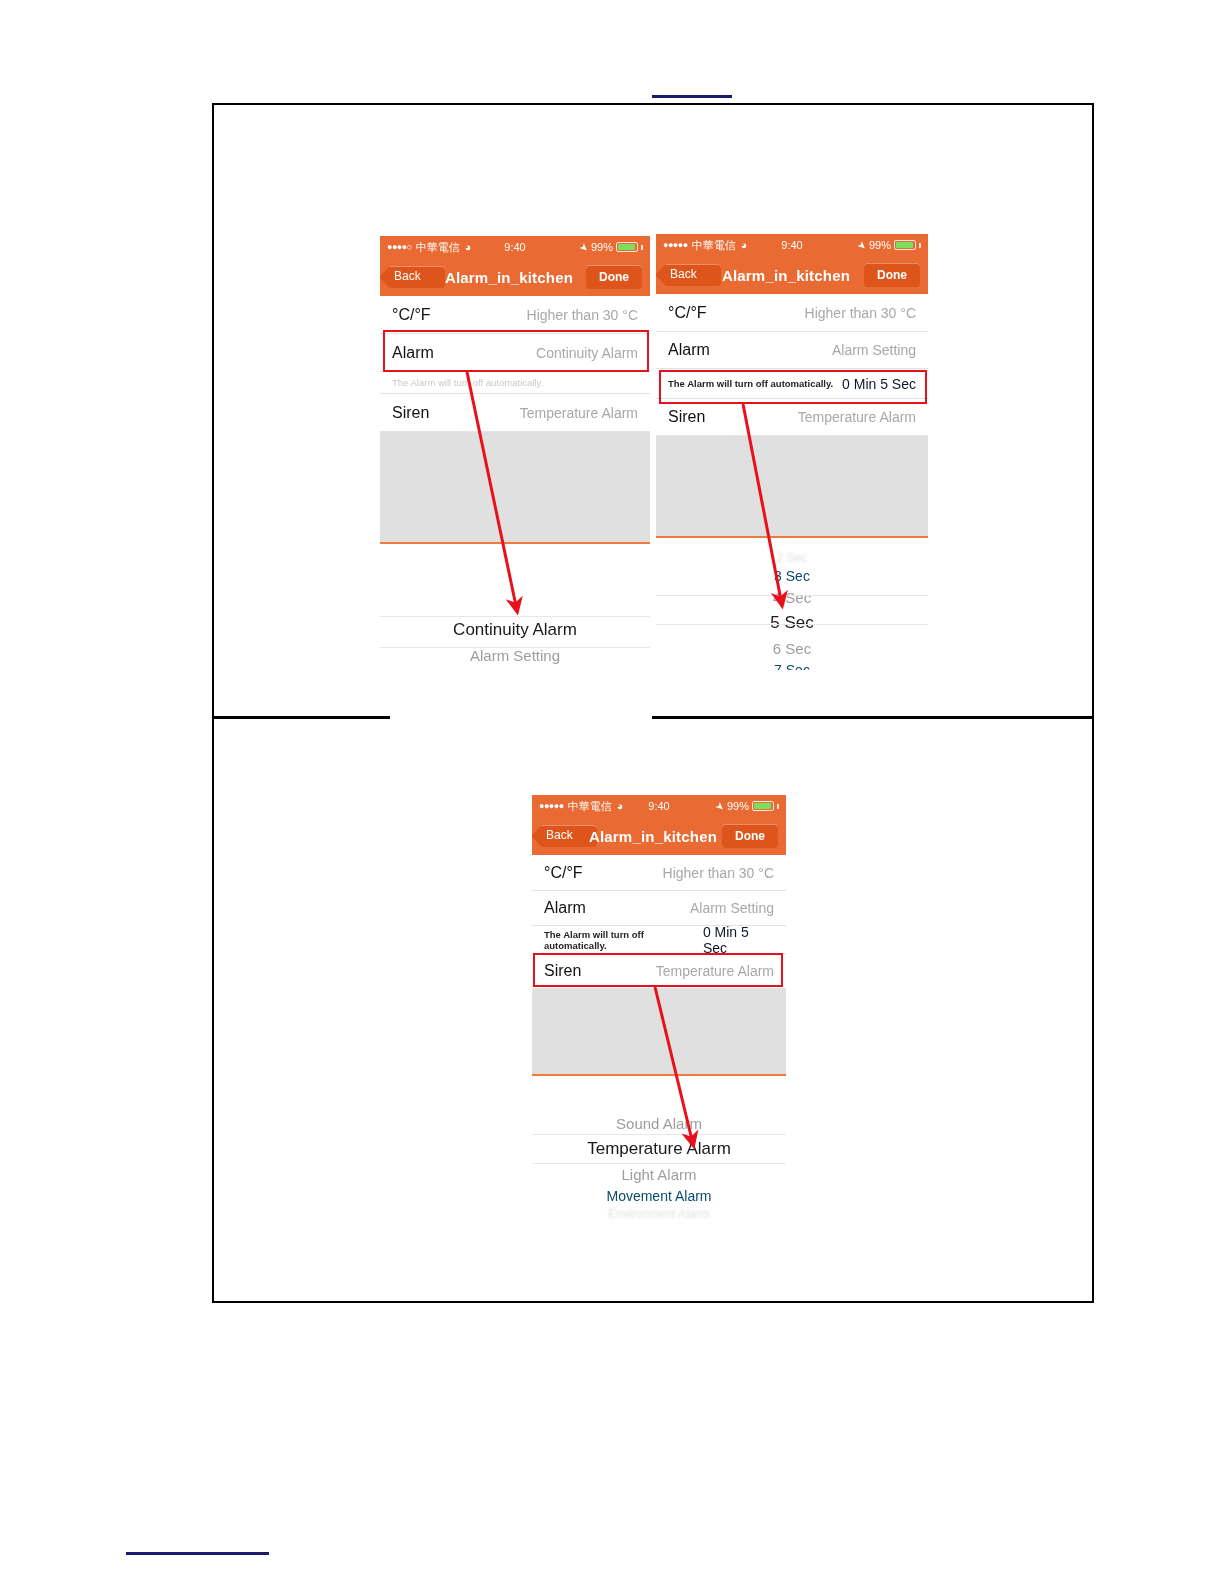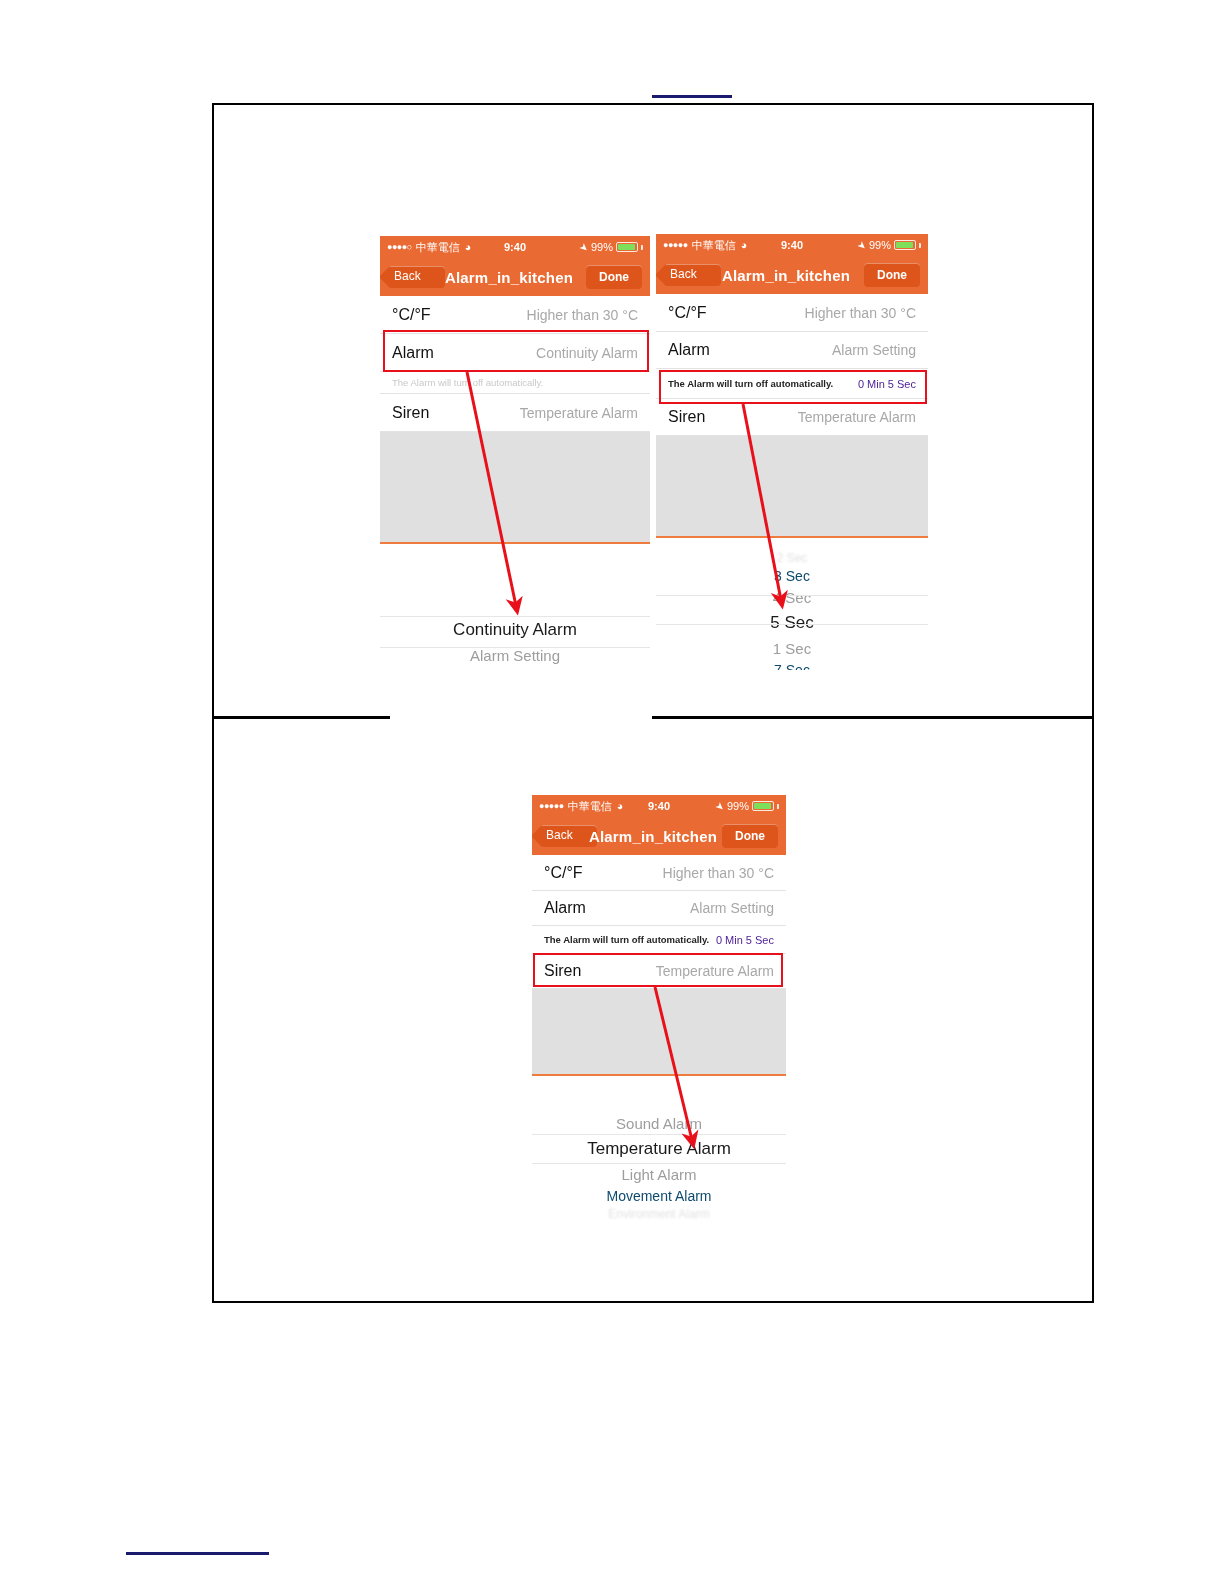--- a/index.html
+++ b/index.html
@@ -72,21 +72,21 @@
     position: relative;
   }
   .sb-dots { letter-spacing: -0.5px; font-size: 9px; line-height: 1; }
   .sb-carrier { margin-left: 4px; font-size: 11px; }
   .sb-wifi { margin-left: 5px; font-size: 11px; }
   .sb-time {
     position: absolute;
     left: 0; right: 0;
     text-align: center;
     font-size: 11px;
-    font-weight: bold;
+    font-weight: normal;
     pointer-events: none;
   }
   .sb-right {
     margin-left: auto;
     display: flex;
     align-items: center;
     gap: 3px;
     font-size: 11px;
     position: relative;
     z-index: 2;
@@ -195,22 +195,22 @@
     height: 26px;
     box-sizing: border-box;
     border-bottom: 1px solid #e3e3e3;
   }
   .note-label {
     font-size: 9.5px;
     color: #242424;
     font-weight: bold;
   }
   .note-value {
-    font-size: 11px;
-    color: #4c1d95;
+    font-size: 14px;
+    color: #0f172a;
   }
   .row-faint .note-label { color: #c9c9c9; font-weight: normal; filter: blur(0.6px); }
 
   .gray-block {
     background: #e0e0e0;
     border-bottom: 2px solid #ef7b3f;
   }
   .white-gap { background: #ffffff; }
 
   
@@ -373,21 +373,21 @@
   <div class="gray-block" style="height:100px"></div>
   <div class="white-gap" style="height:12px"></div>
 
   <div class="picker" style="height:120px">
     <div class="picker-cols">
       <div class="picker-col">
         <div class="pk pk-n3">2 Sec</div>
         <div class="pk pk-n2">3 Sec</div>
         <div class="pk pk-n1">4 Sec</div>
         <div class="pk pk-sel">5 Sec</div>
-        <div class="pk pk-n1">1 Sec</div>
+        <div class="pk pk-n1">6 Sec</div>
         <div class="pk pk-n2">7 Sec</div>
 
       </div>
     </div>
     <div class="pk-line" style="top:45px"></div>
     <div class="pk-line" style="top:74px"></div>
   </div>
 </div>
 
 <div class="phone phone-3">

